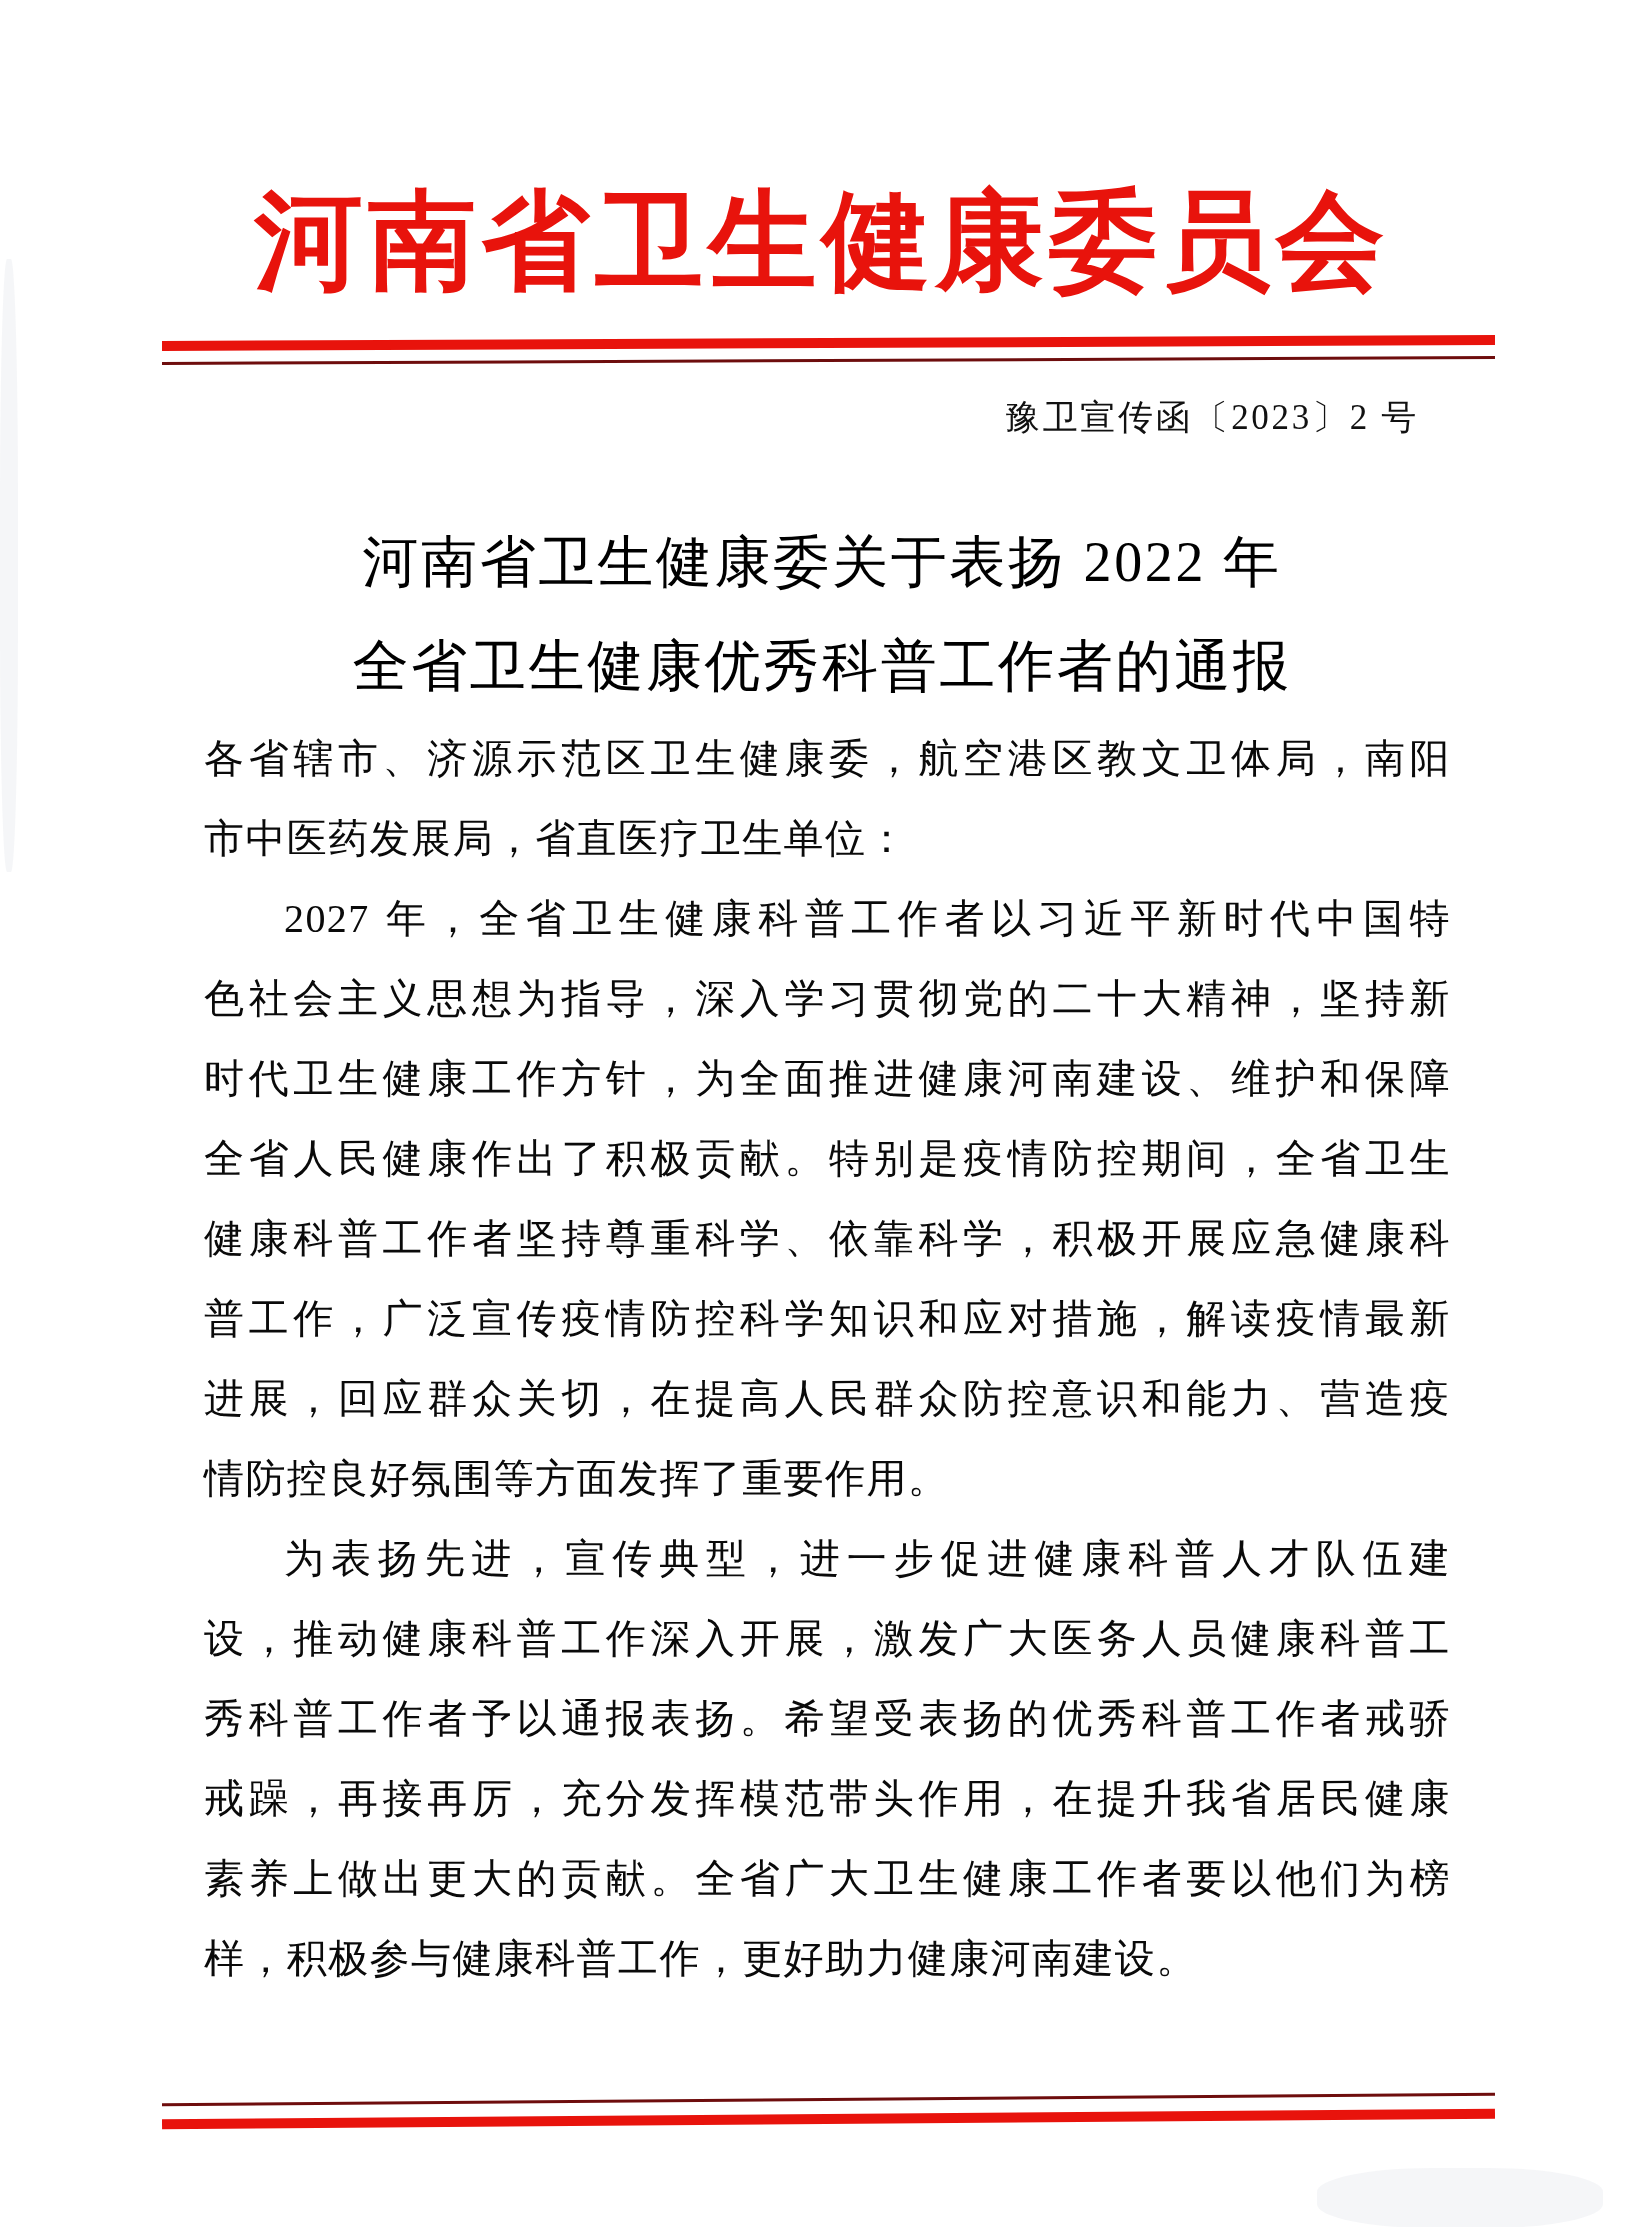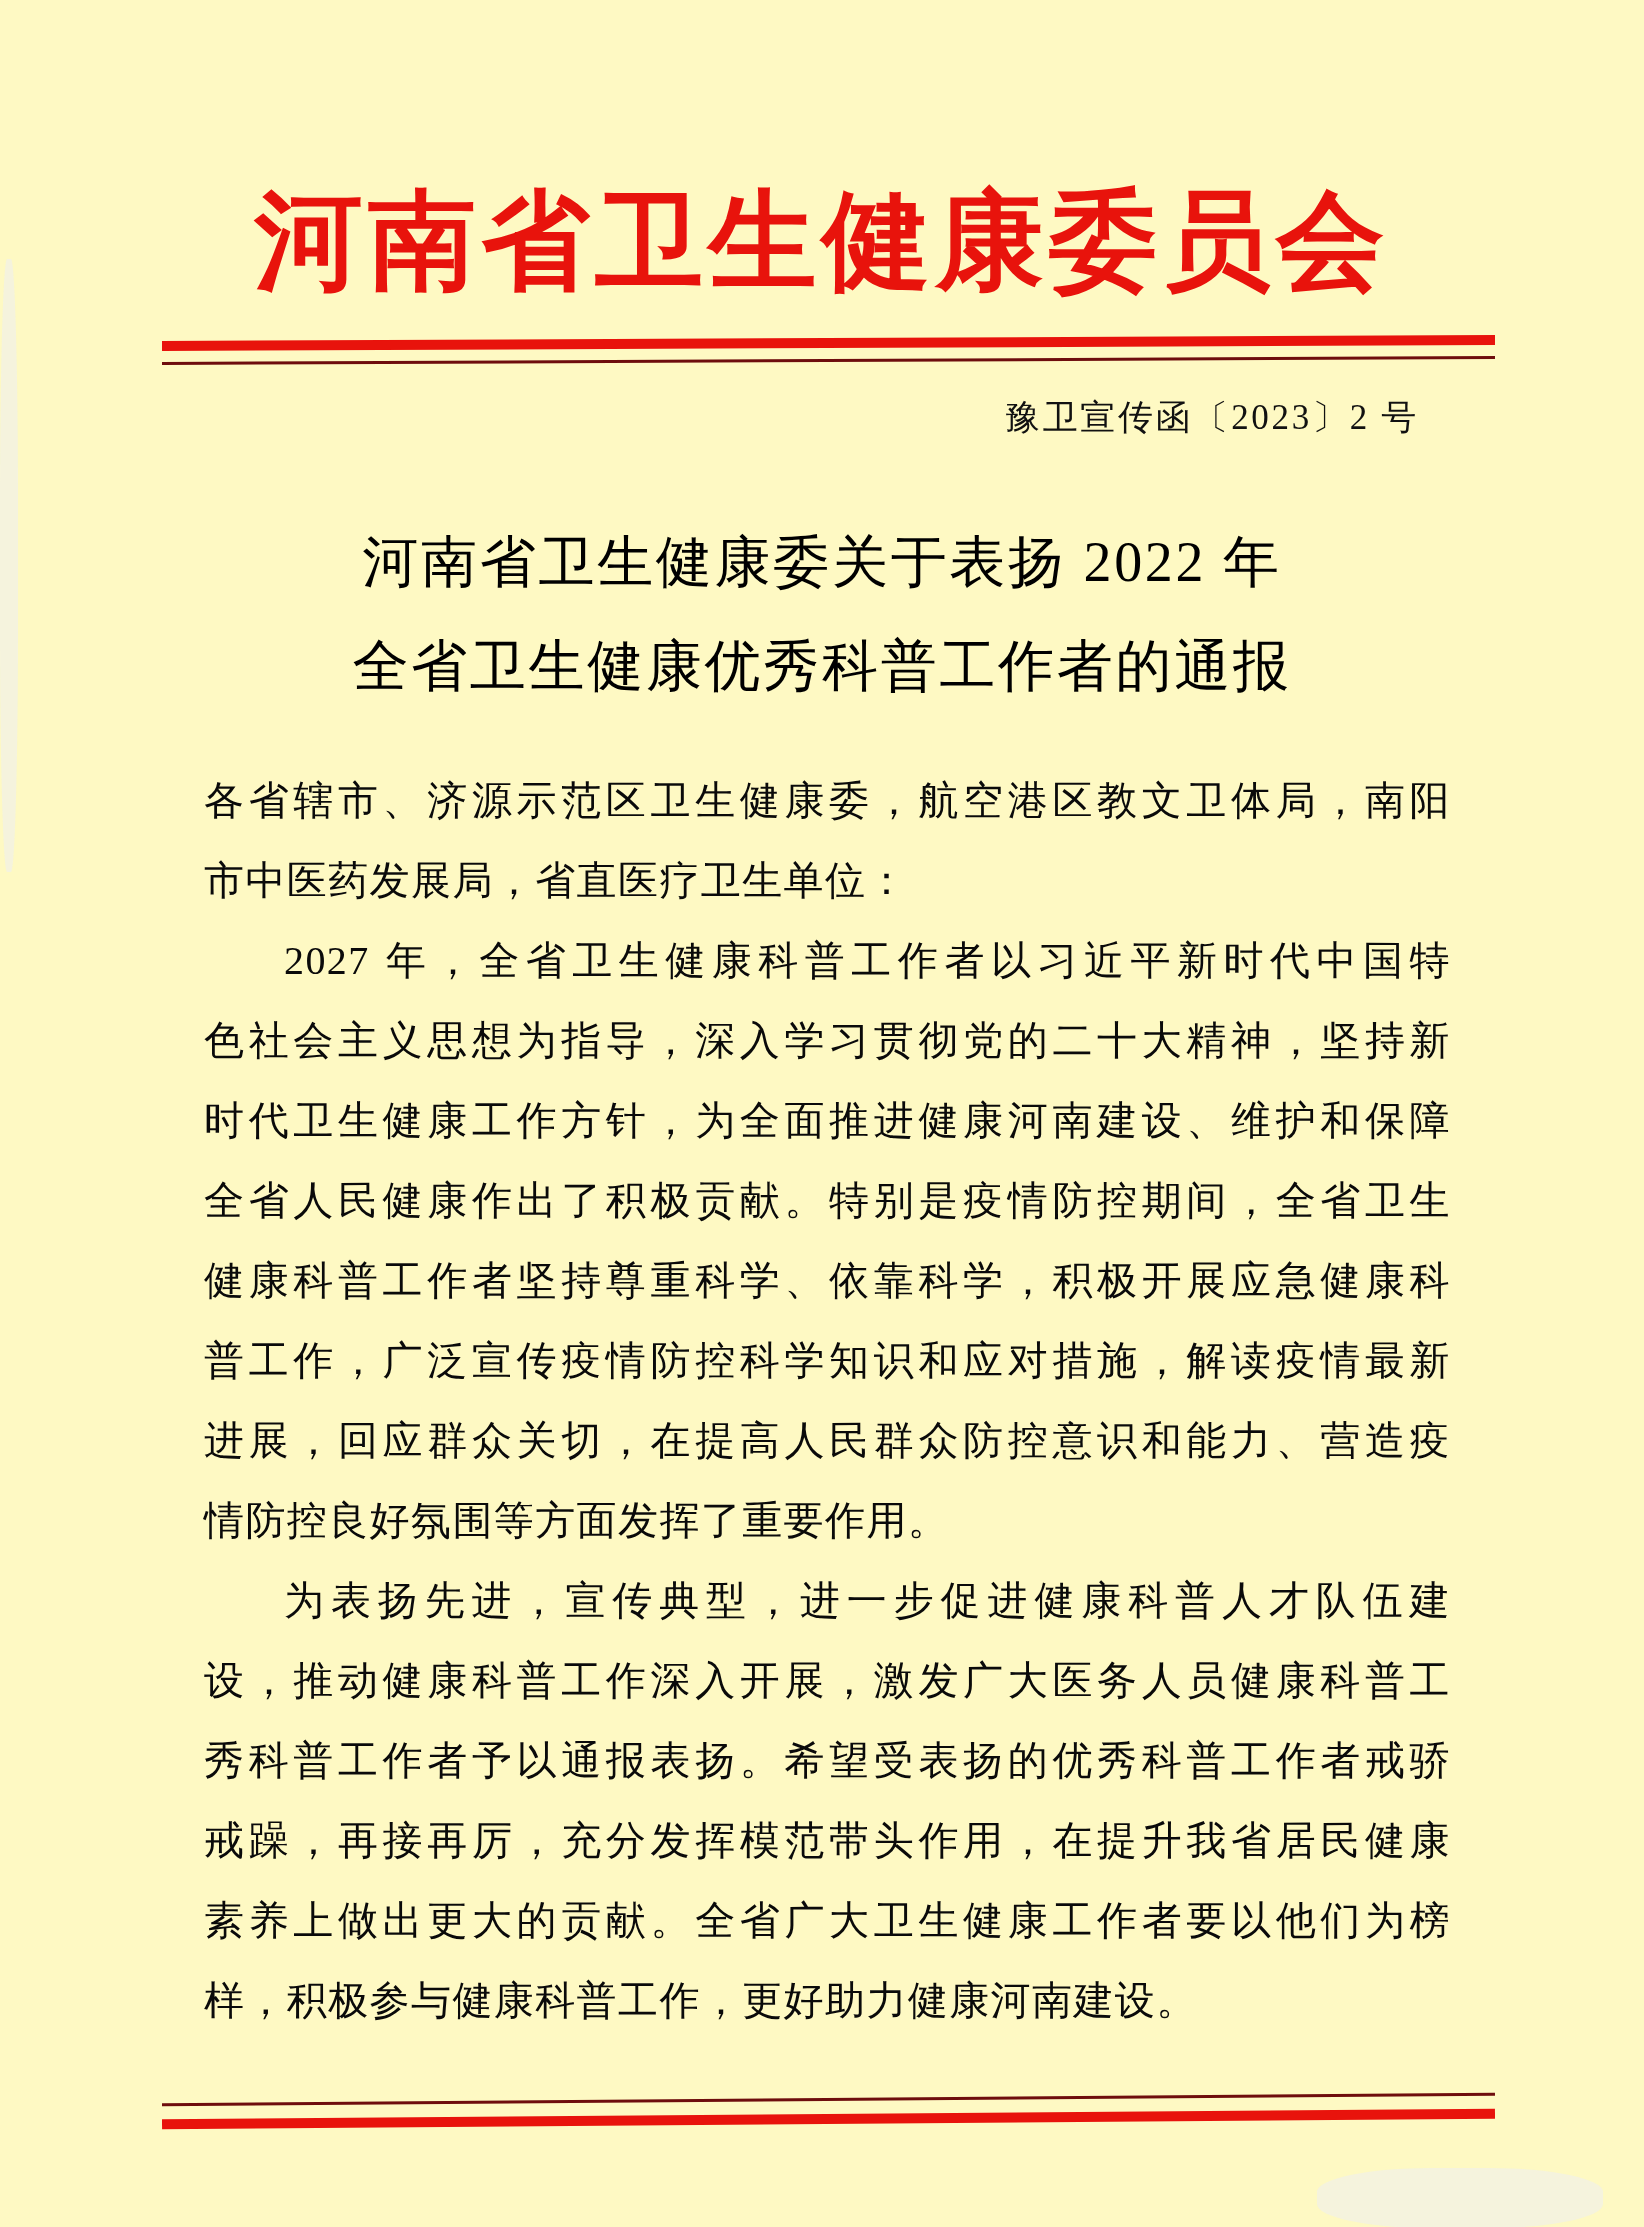--- a/index.html
+++ b/index.html
@@ -6,21 +6,21 @@
     margin: 0;
     padding: 0;
     background: #e8e8e8;
     font-family: "Liberation Serif", "DejaVu Serif", serif;
   }
   .page {
     position: relative;
     width: 1644px;
     height: 2227px;
     margin: 0 auto;
-    background: #fef9c3;
+    background: #ffffff;
     overflow: hidden;
   }
   
   .artifact {
     position: absolute;
     background: #eceef2;
     opacity: 0.55;
     border-radius: 40%;
   }
   .art-left { left: 0; top: 259px; width: 17.7px; height: 613px; }
@@ -70,21 +70,21 @@
   }
   .doc-title .t-line {
     font-size: 56px;
     font-weight: normal;
     letter-spacing: 2.7px;
     line-height: 104px;
     white-space: nowrap;
   }
   .body-text {
     position: absolute;
-    top: 761px;
+    top: 719px;
     left: 204px;
     width: 1247px;
     font-size: 40px;
     color: #0a0a0a;
     letter-spacing: 1.4px;
   }
   .line {
     line-height: 80px;
     height: 80px;
     white-space: nowrap;

